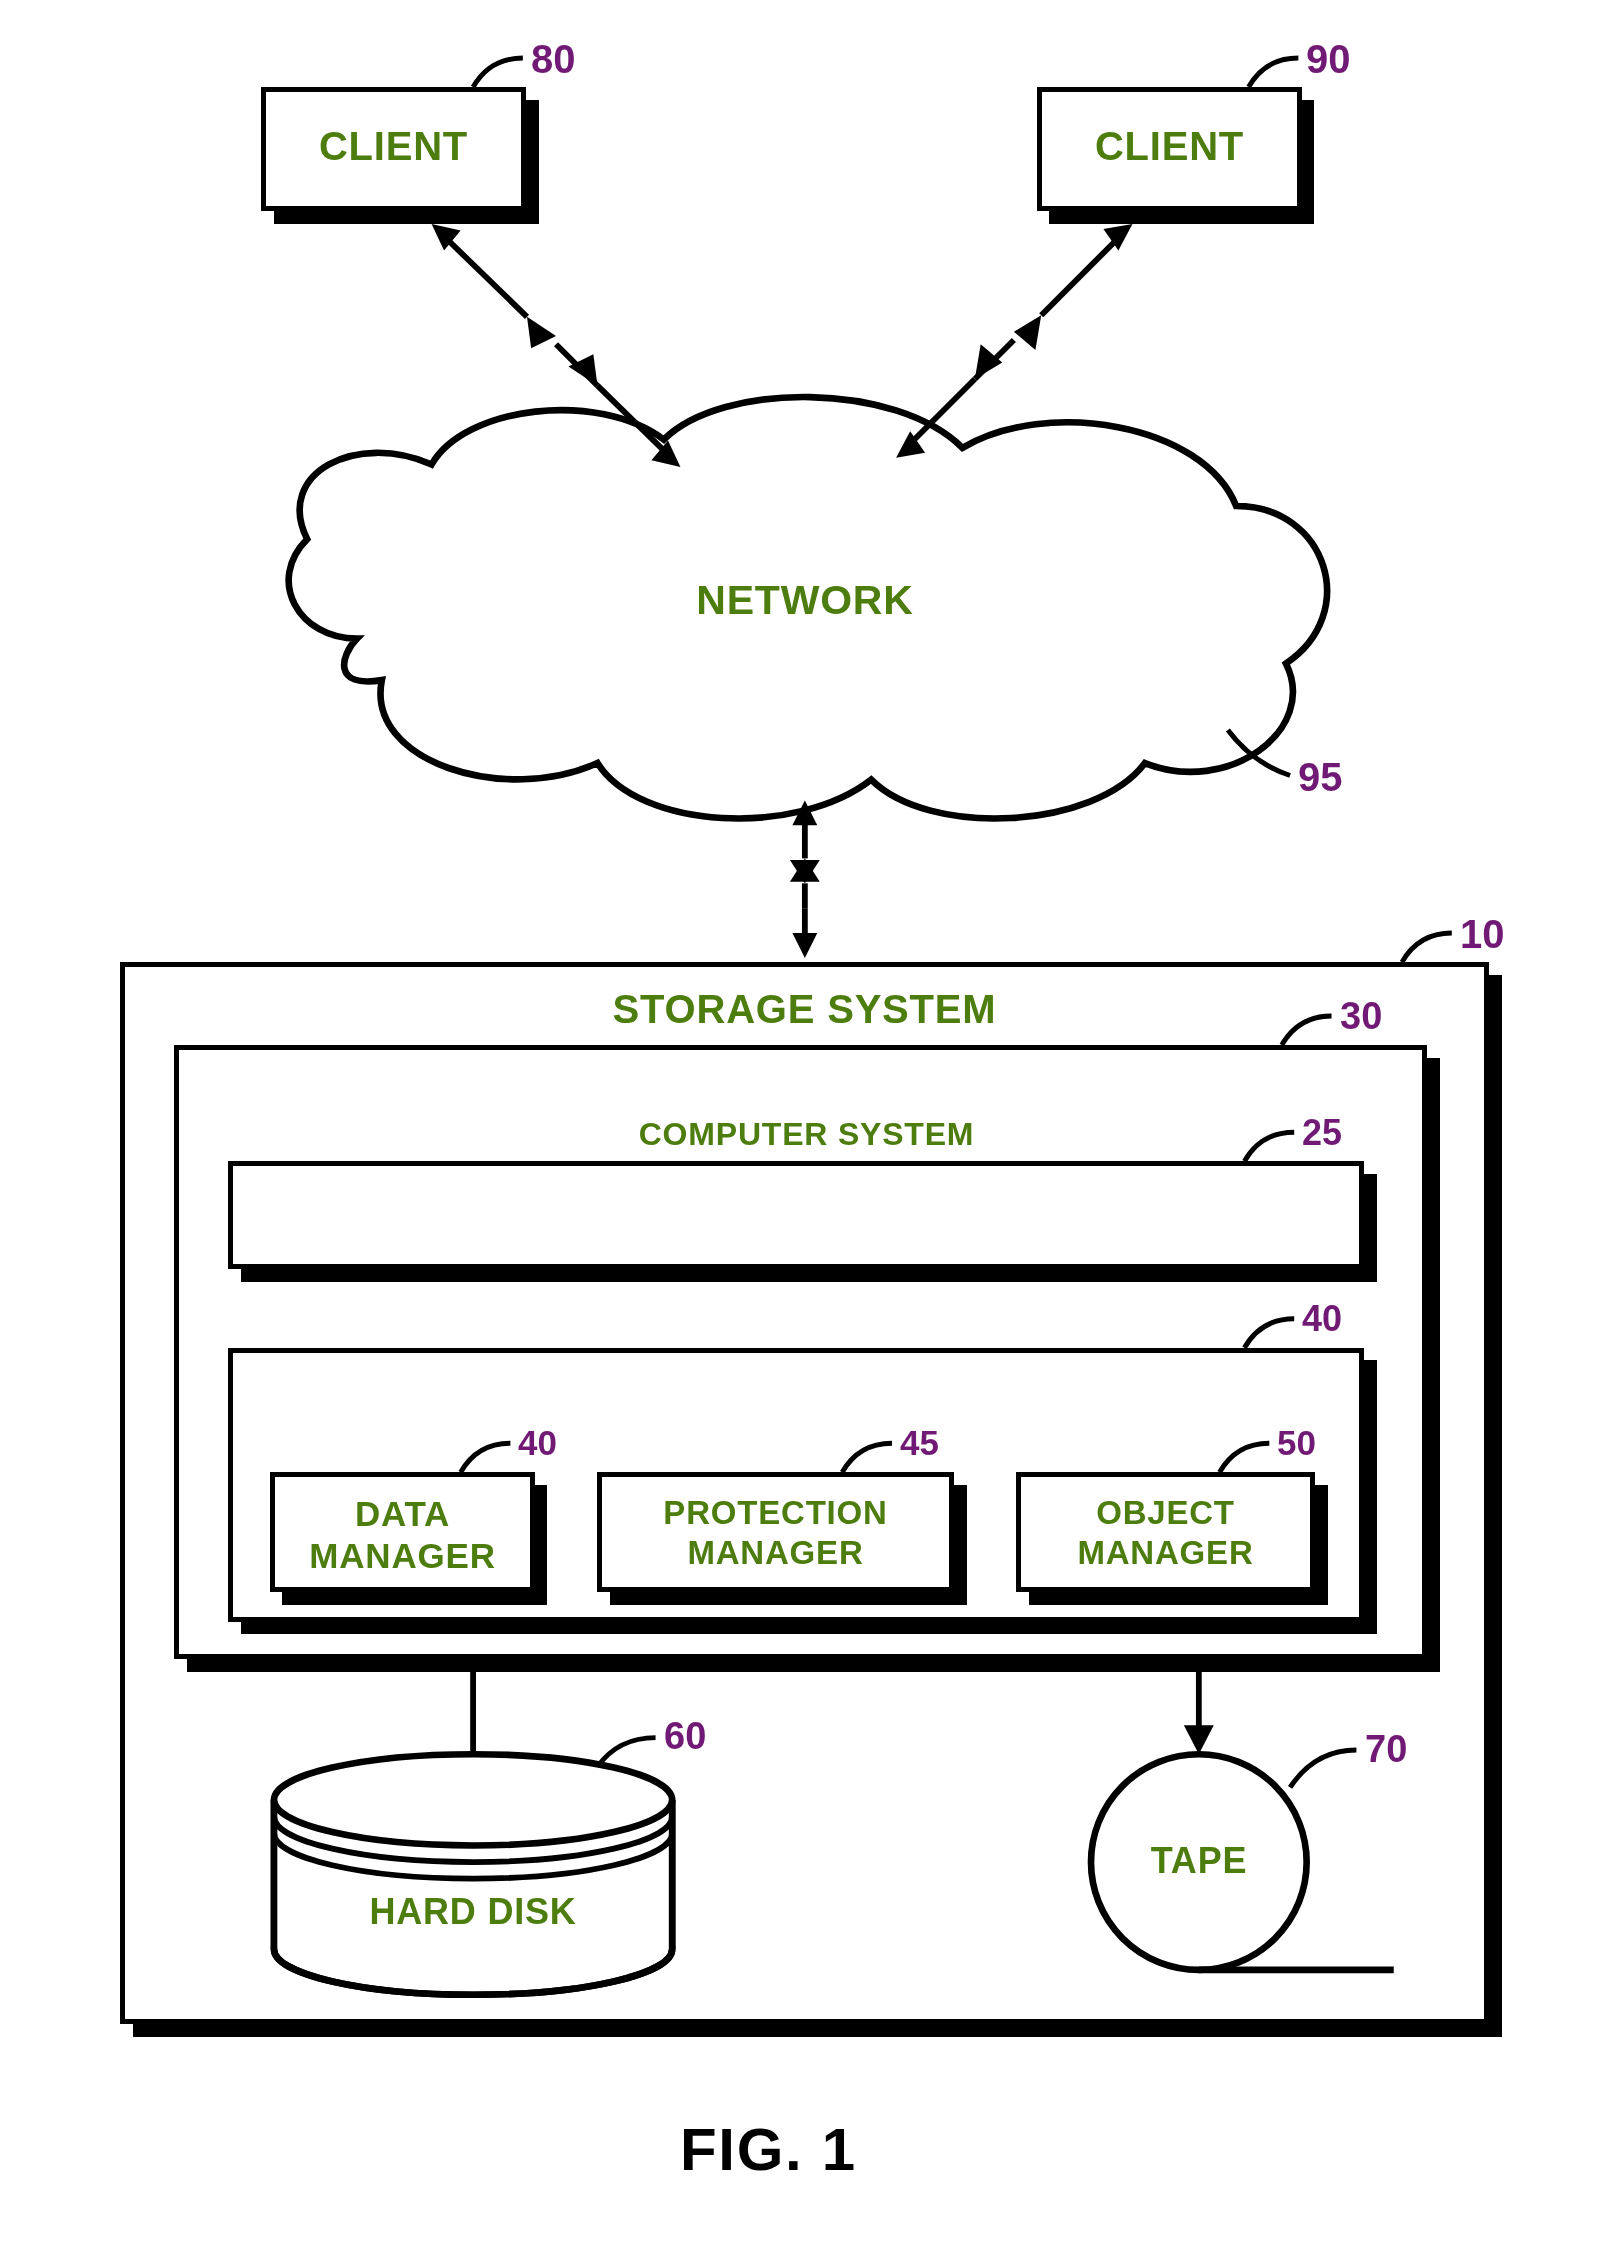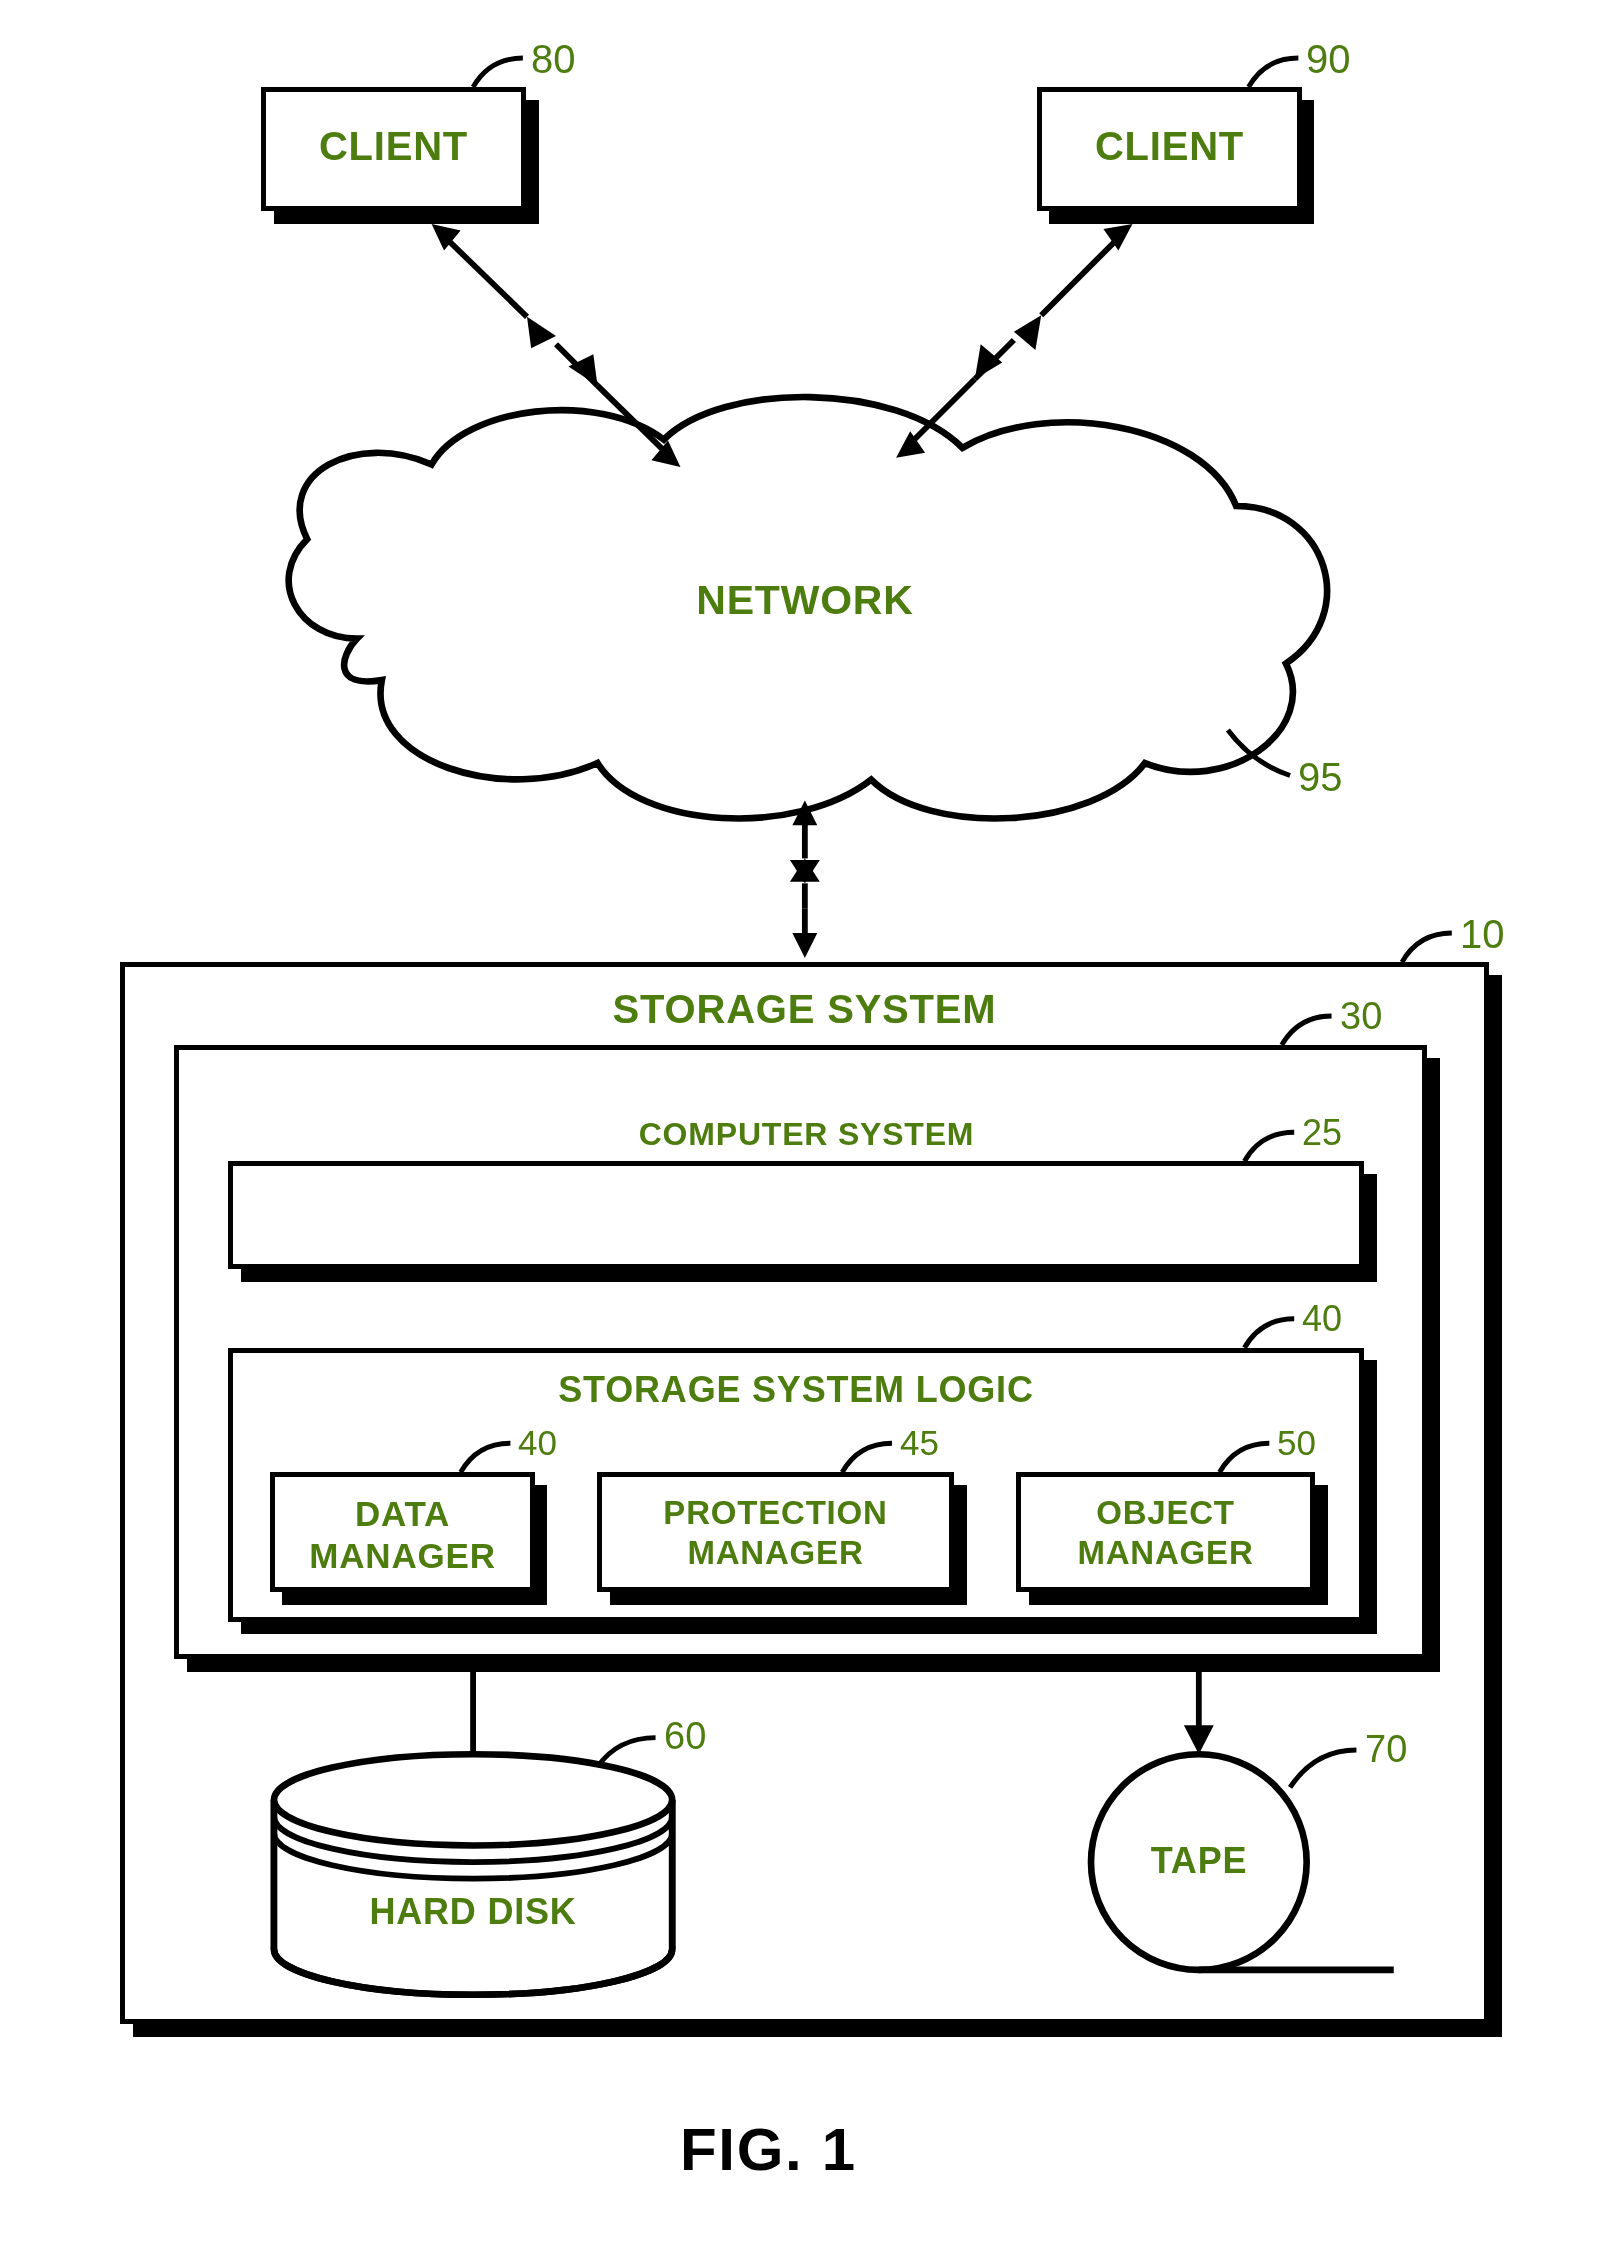--- a/index.html
+++ b/index.html
@@ -28,22 +28,22 @@
   }
   .label {
     position: absolute;
     font-weight: 900;
     text-align: center;
     color: #4d7c0f;
     letter-spacing: 0.8px;
   }
   .ref {
     position: absolute;
-    font-weight: 400;
-    color: #4d7c0f;
+    font-weight: 700;
+    color: #701a75;
   }
   .fig {
     position: absolute;
     font-weight: 900;
     font-size: 60px;
     letter-spacing: 1.7px;
   }
   svg { position: absolute; top: 0; left: 0; }
 </style>
 </head>
@@ -141,21 +141,20 @@
 
   <div class="shadow" style="left:241px; top:1174px; width:1136px; height:108px;"></div>
   <div class="box" style="left:228px; top:1161px; width:1136px; height:108px;"></div>
   <svg width="1618" height="2261" viewBox="0 0 1950 2726">
       <path d="M 1500 1400 Q 1520 1365 1560 1365" stroke="#000" stroke-width="6" fill="none"></path>
     </svg>
   <div class="ref" style="left:1302px; top:1112px; font-size:36px;">25</div>
 
   <div class="shadow" style="left:241px; top:1360px; width:1136px; height:274px;"></div>
   <div class="box" style="left:228px; top:1348px; width:1136px; height:274px;"></div>
-  <div class="label" style="left:228px; top:1369px; width:1136px; font-size:36px;">STORAGE SYSTEM LOGIC</div>
   <svg width="1618" height="2261" viewBox="0 0 1950 2726">
       <path d="M 1500 1625 Q 1520 1590 1560 1590" stroke="#000" stroke-width="6" fill="none"></path>
     </svg>
   <div class="ref" style="left:1302px; top:1298px; font-size:36px;">40</div>
 
   <div class="shadow" style="left:282px; top:1485px; width:265px; height:120px;"></div>
   <div class="box" style="left:270px; top:1472px; width:265px; height:120px;"></div>
   <div class="label" style="left:270px; top:1493px; width:265px; font-size:35px; white-space:pre-line; line-height:1.2;">DATA
 MANAGER</div>
   <svg width="1618" height="2261" viewBox="0 0 1950 2726">

